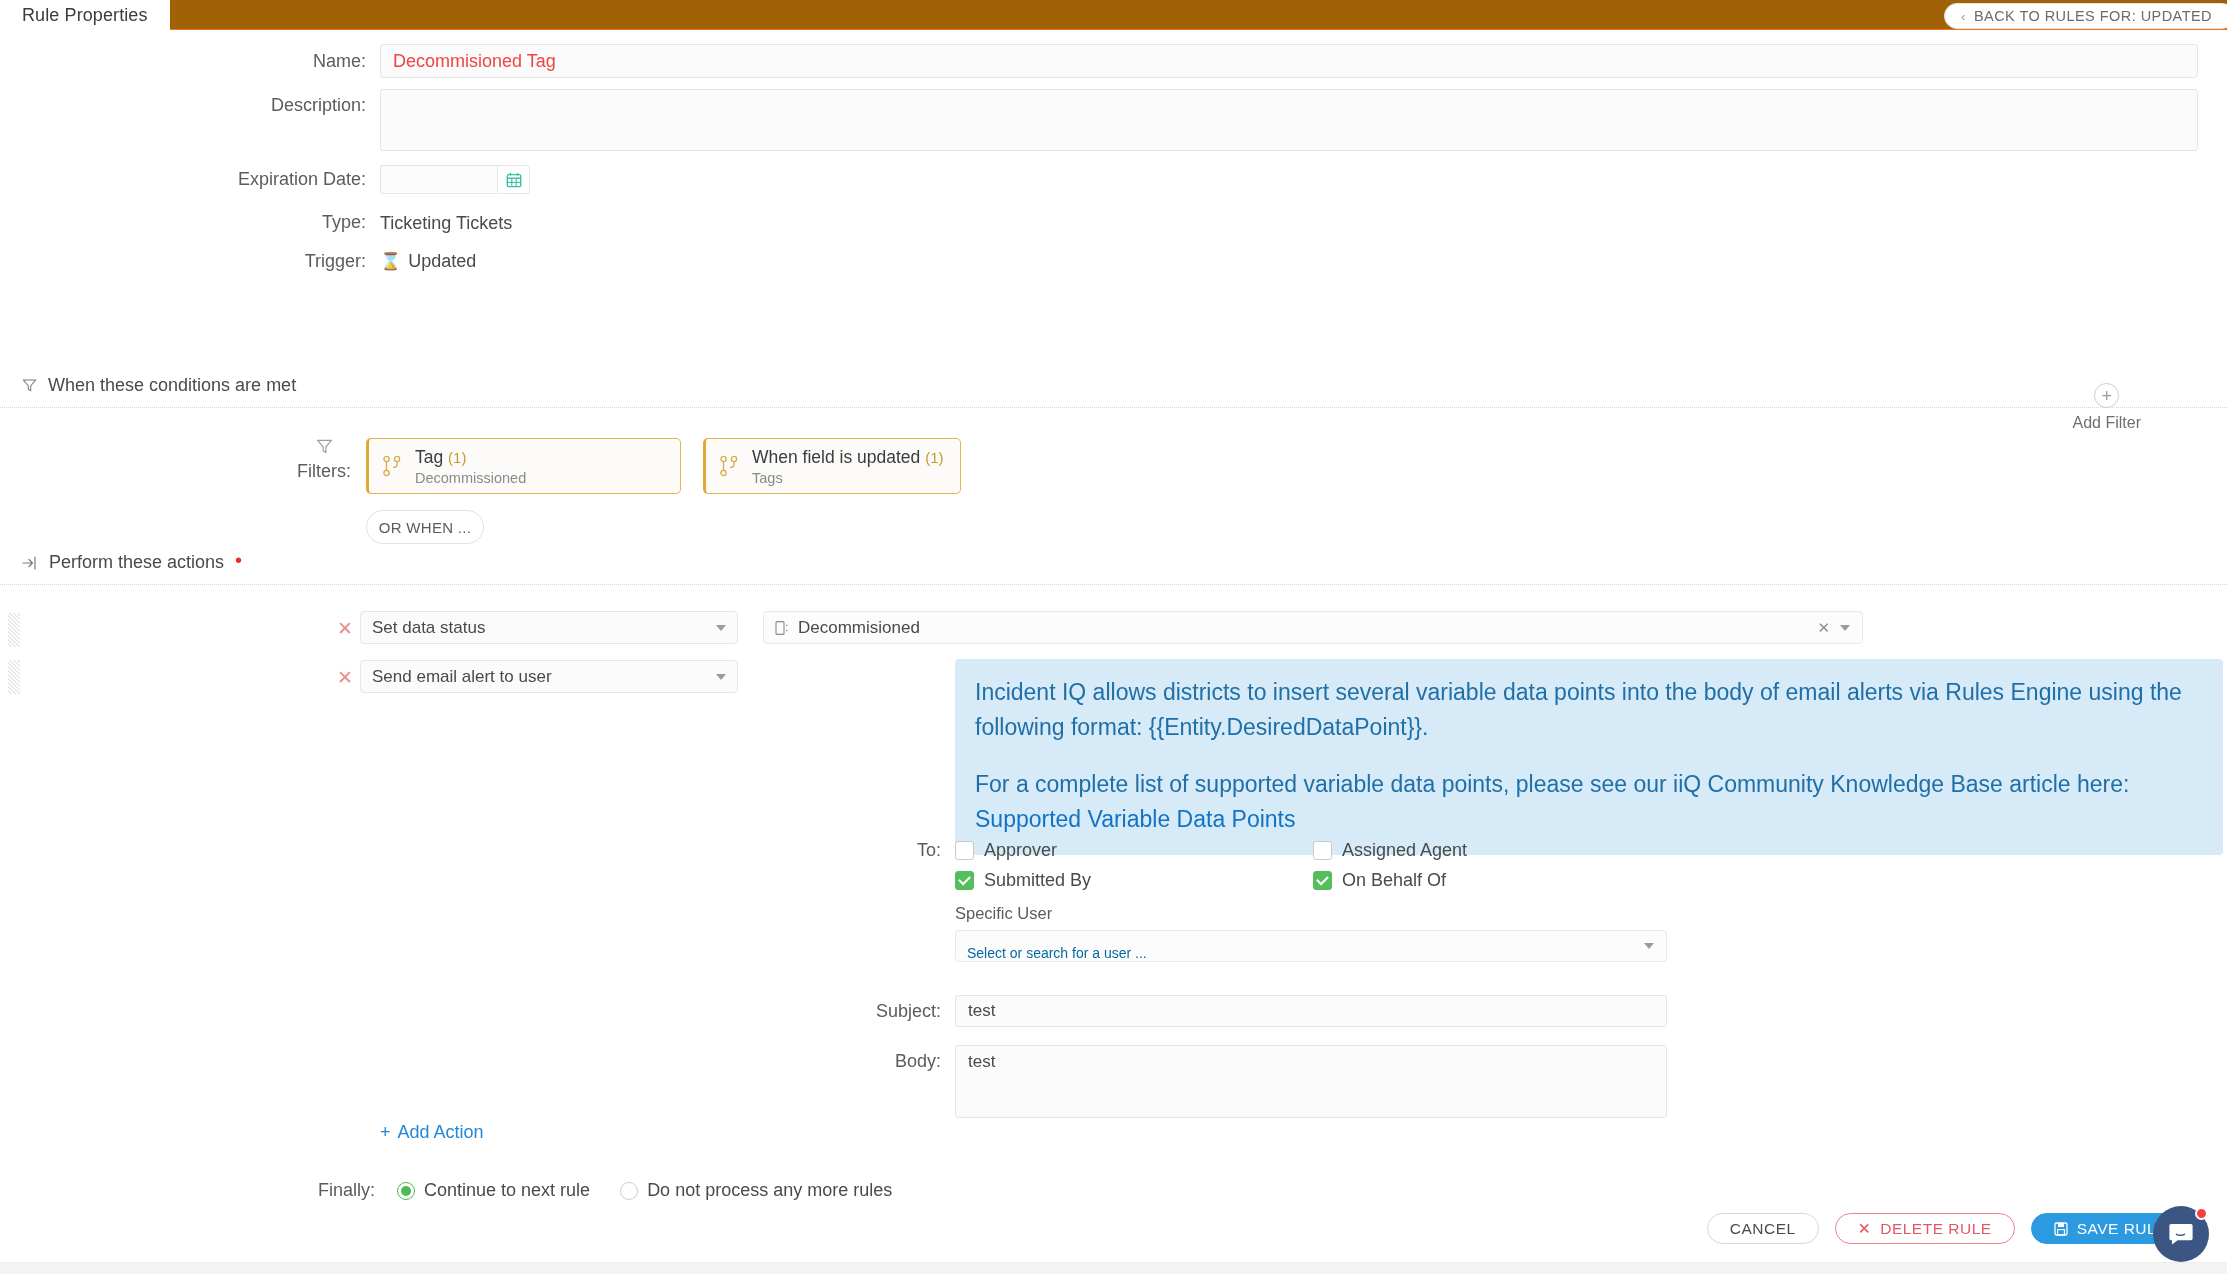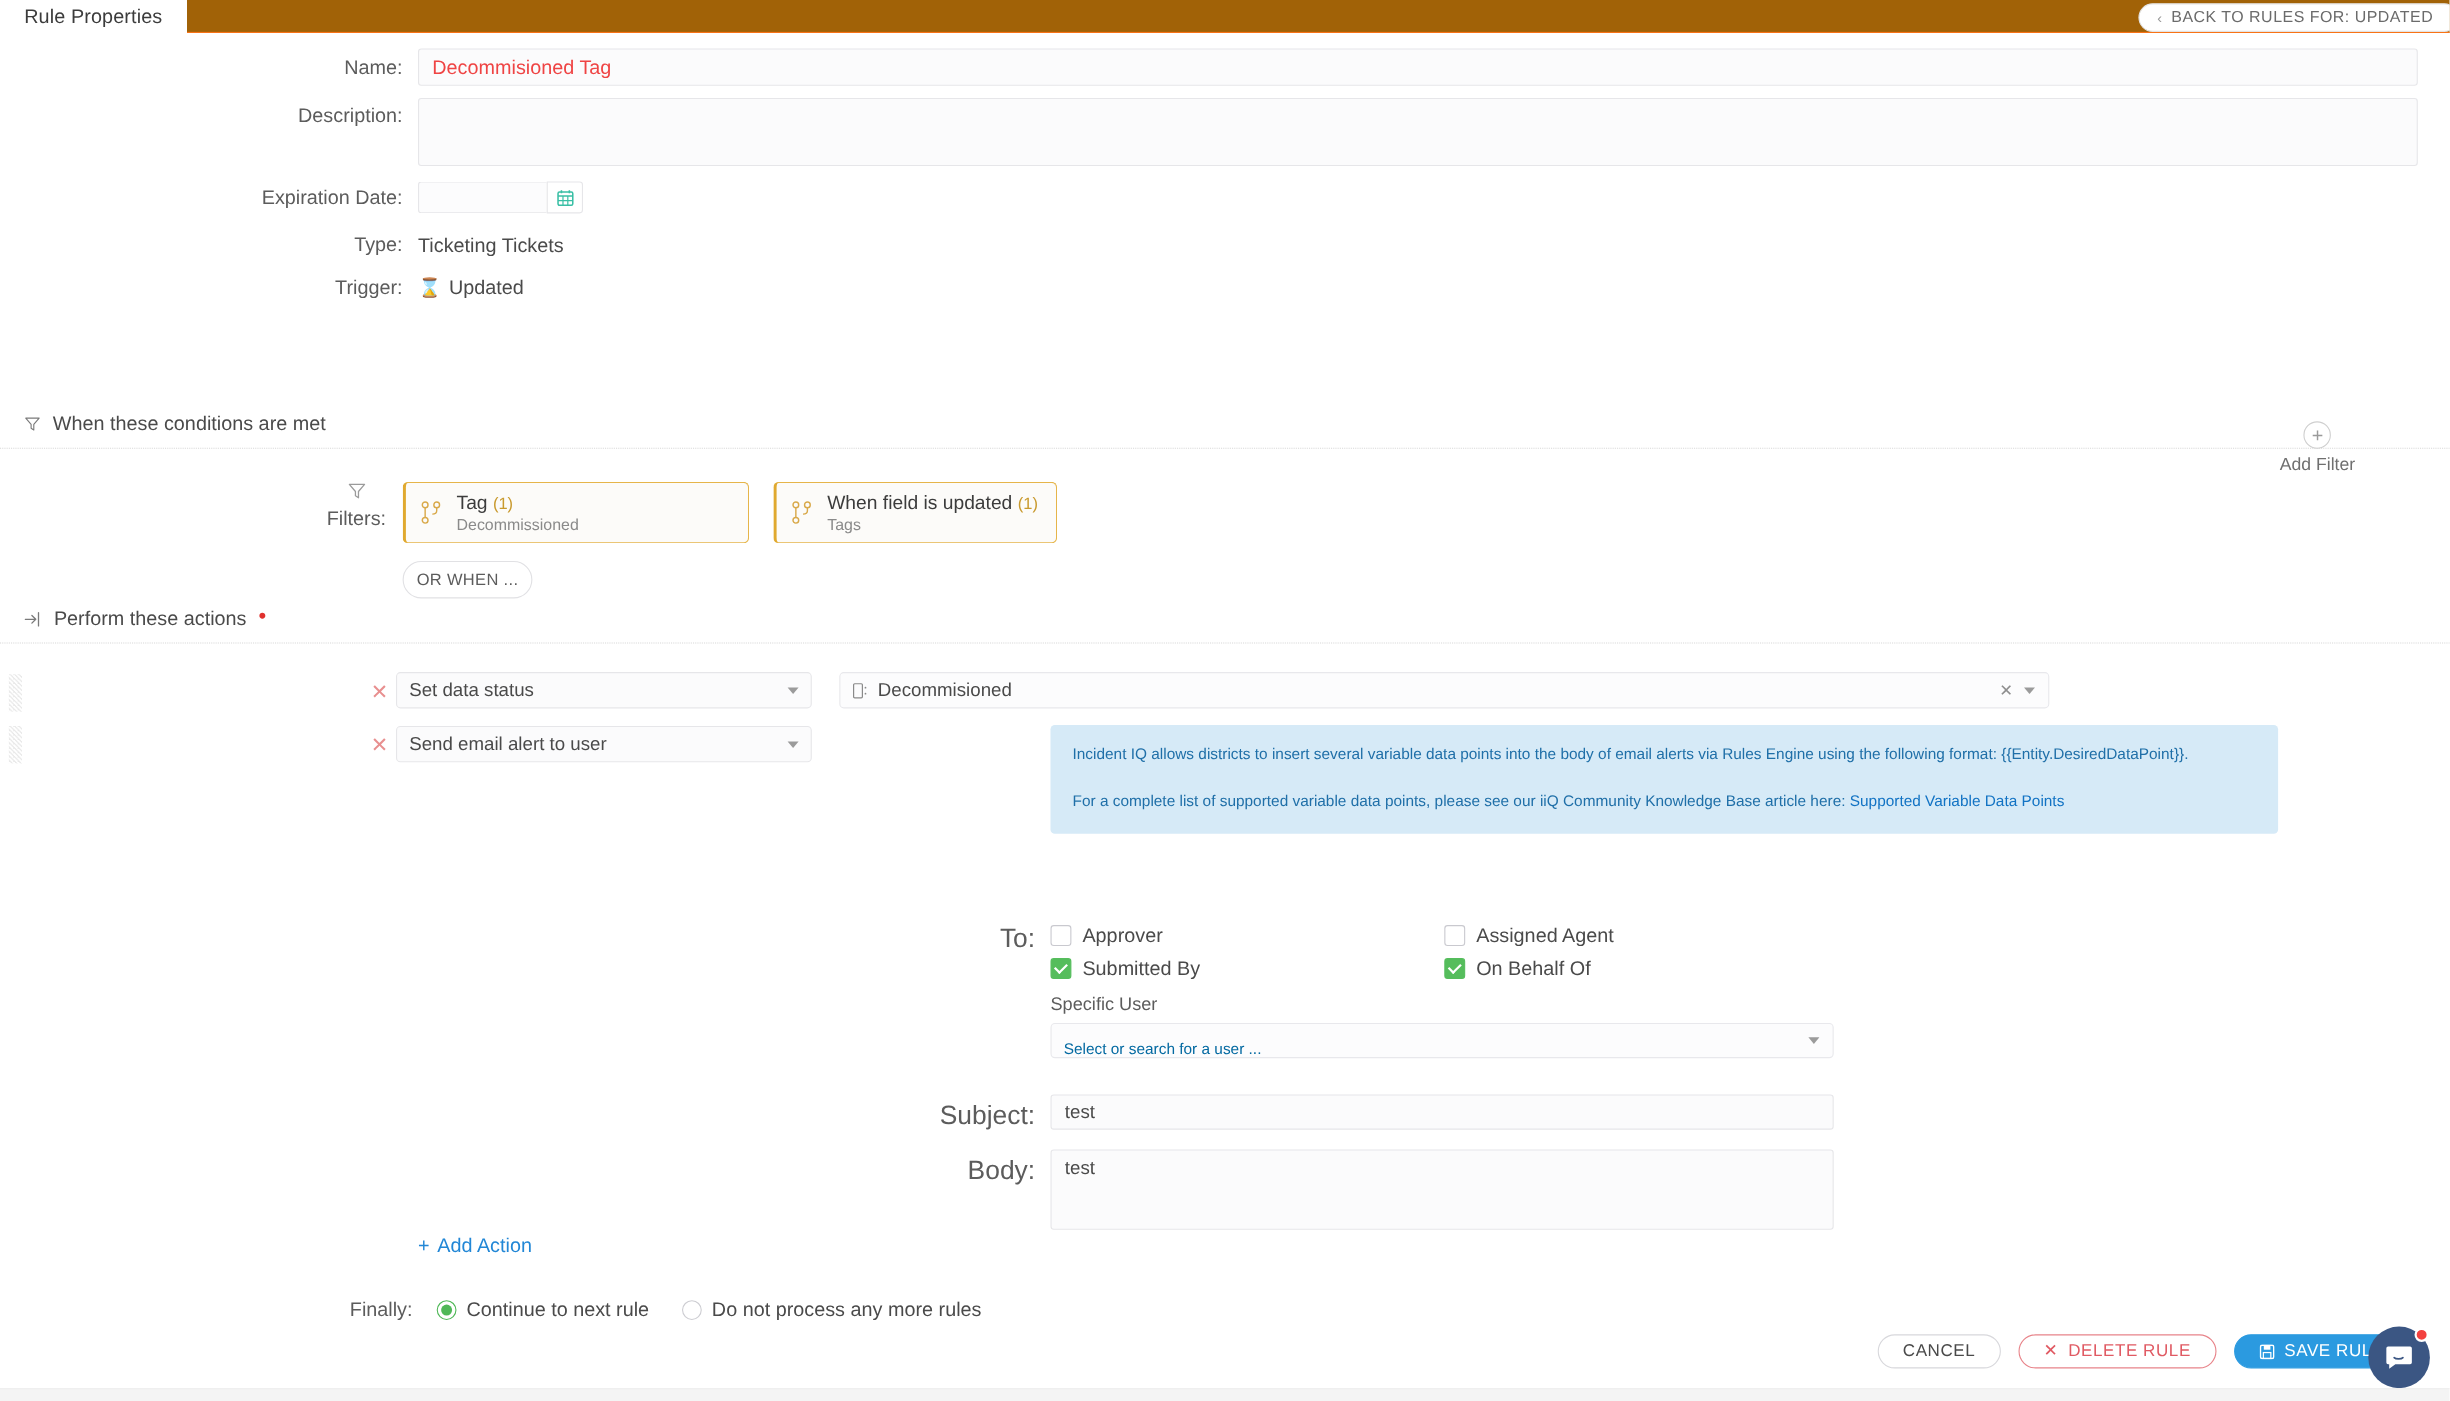--- a/index.html
+++ b/index.html
@@ -167,29 +167,29 @@
     font-size: 17px; color: #4a4a4a; position: relative;
   }
   .val-sel .clear { position: absolute; right: 32px; color: #8e8e8e; font-size: 15px; }
   .val-sel .caret2 {
     position: absolute; right: 12px; top: 50%; transform: translateY(-50%);
     border-left: 5px solid transparent; border-right: 5px solid transparent;
     border-top: 6px solid #9b9b9b;
   }
 
   .infobox {
-    width: 1116px; background: #d6eaf7; border-radius: 4px;
+    width: 1268px; background: #d6eaf7; border-radius: 4px;
     padding: 16px 20px 18px 20px;
-    font-size: 14px; line-height: 1.52; color: #1f6fa8;
+    font-size: 23px; line-height: 1.52; color: #1f6fa8;
   }
   .infobox a { color: #1273c4; text-decoration: none; }
   .infobox p { margin: 0; }
   .infobox .gap { height: 22px; }
 
-  .to-lbl { width: 380px; text-align: right; padding-right: 14px; font-size: 24px; color: #5c5c5c; }
+  .to-lbl { width: 380px; text-align: right; padding-right: 14px; font-size: 18px; color: #5c5c5c; }
   .to-grid { display: flex; gap: 0; }
   .to-col { width: 358px; display: flex; flex-direction: column; gap: 9px; }
   .specific-lbl { font-size: 16.5px; color: #5c5c5c; margin-top: 13px; }
   .user-sel {
     width: 712px; height: 32px; background: #fcfcfd;
     border: 1px solid #e8e8ec; border-radius: 4px;
     display: flex; align-items: flex-end; padding: 0 11px;
     font-size: 14px; color: #0369a1; position: relative; margin-top: 7px;
   }
   .user-sel .caret { position: absolute; right: 12px; top:50%; transform: translateY(-50%);

